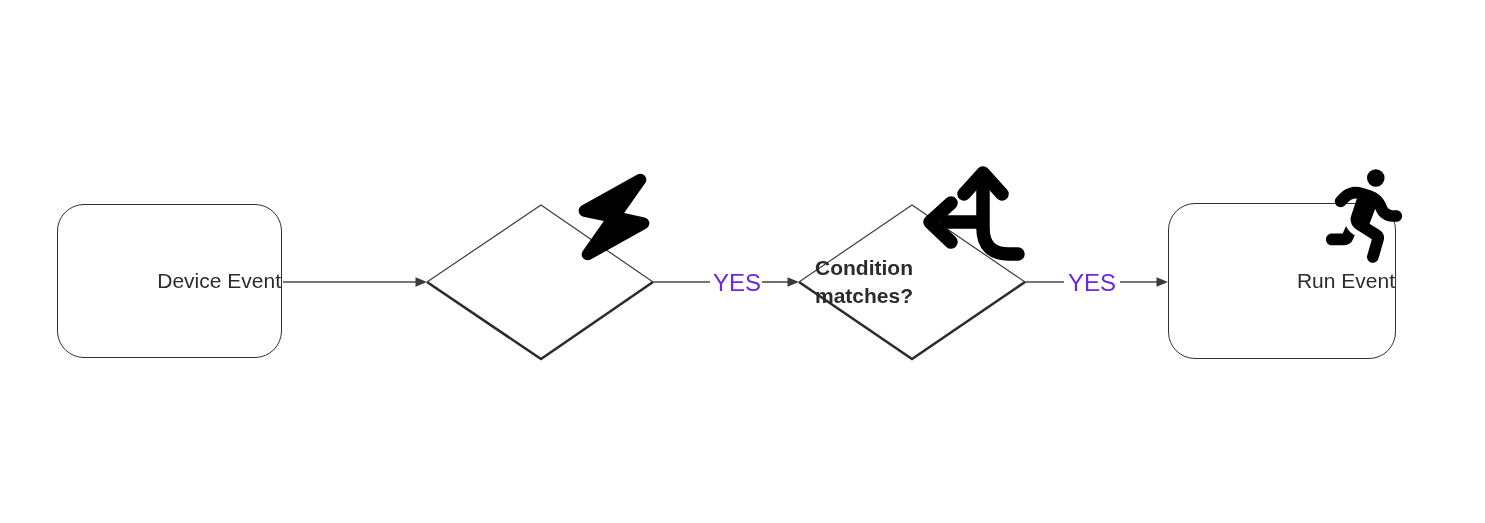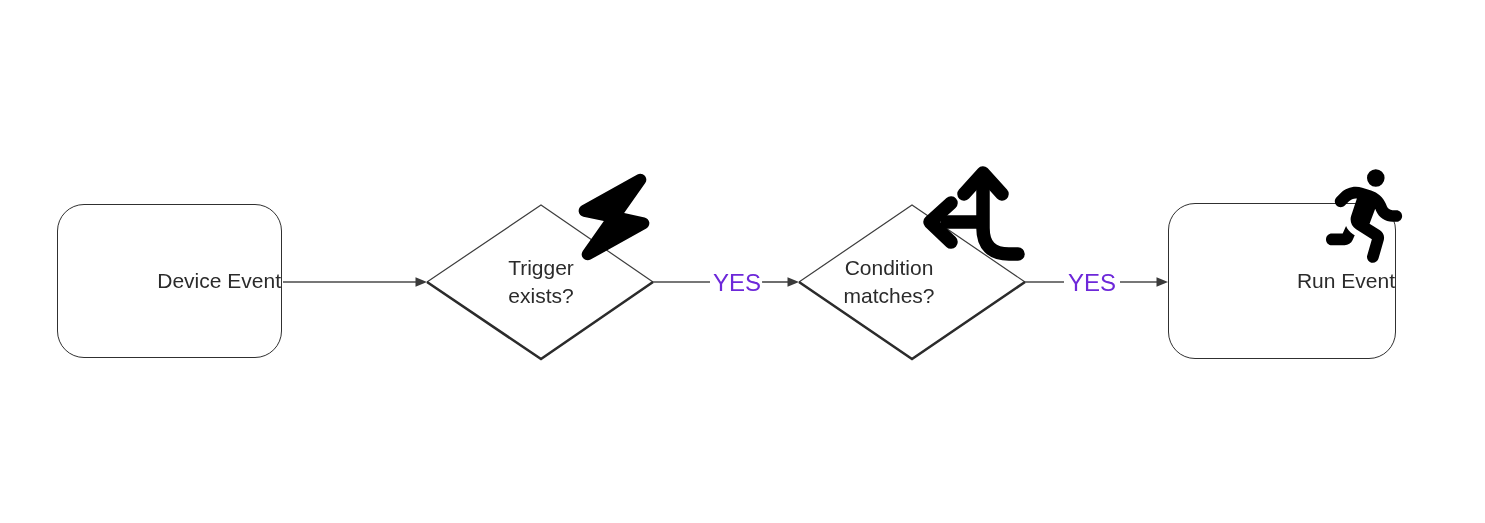--- a/index.html
+++ b/index.html
@@ -33,21 +33,21 @@
   .box-device { left: 57px; top: 204px; width: 225px; height: 154px; }
   .box-run    { left: 1168px; top: 203px; width: 228px; height: 156px; }
   .diamond-label {
     position: absolute;
     font-size: 21px;
     line-height: 28px;
     color: #2b2b2b;
     text-align: center;
   }
   .dlabel-trigger   { left: 491px; top: 254px; width: 100px; }
-  .dlabel-condition { left: 829px; top: 254px; width: 120px; }
+  .dlabel-condition { left: 804px; top: 254px; width: 120px; font-weight: bold; }
   .edge-label {
     position: absolute;
     width: 60px;
     height: 30px;
     line-height: 30px;
     text-align: center;
     font-size: 24px;
     color: #6d28d9;
   }
   .yes-1 { left: 707px; top: 268px; }
@@ -85,21 +85,20 @@
   </svg>
 
   <div class="node-rect box-device">
     <span>Device Event</span>
   </div>
 
   <div class="node-rect box-run">
     <span>Run Event</span>
   </div>
 
-  <div class="diamond-label dlabel-trigger">Trigger exists?</div>
   <div class="diamond-label dlabel-condition">Condition matches?</div>
 
   <div class="edge-label yes-1">YES</div>
   <div class="edge-label yes-2">YES</div>
 
   <svg class="icon icon-bolt" viewBox="0 0 448 512" xmlns="http://www.w3.org/2000/svg">
     <path fill="#000000" d="M349.4 44.6c5.9-13.7 1.5-29.7-10.6-38.5s-28.6-8-39.9 1.8l-256 224c-10 8.8-13.6 22.9-8.9 35.3S50.7 288 64 288H175.5L98.6 467.4c-5.9 13.7-1.5 29.7 10.6 38.5s28.6 8 39.9-1.8l256-224c10-8.8 13.6-22.9 8.9-35.3s-16.6-20.7-29.9-20.7H272.5L349.4 44.6z"></path>
   </svg>
 
   <svg class="icon icon-split" viewBox="0 0 104 104" xmlns="http://www.w3.org/2000/svg">

